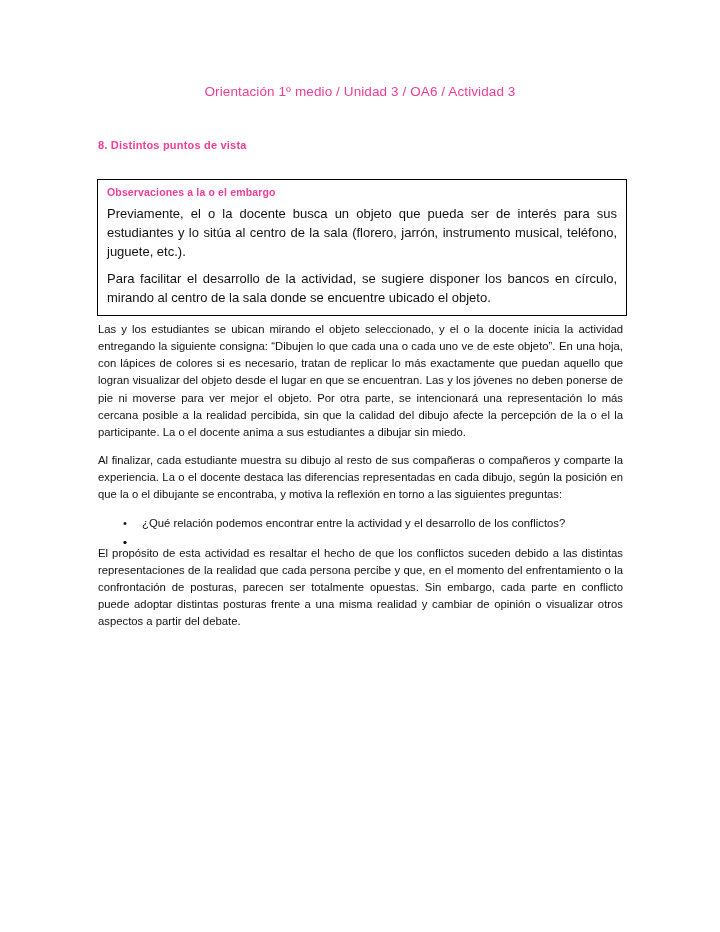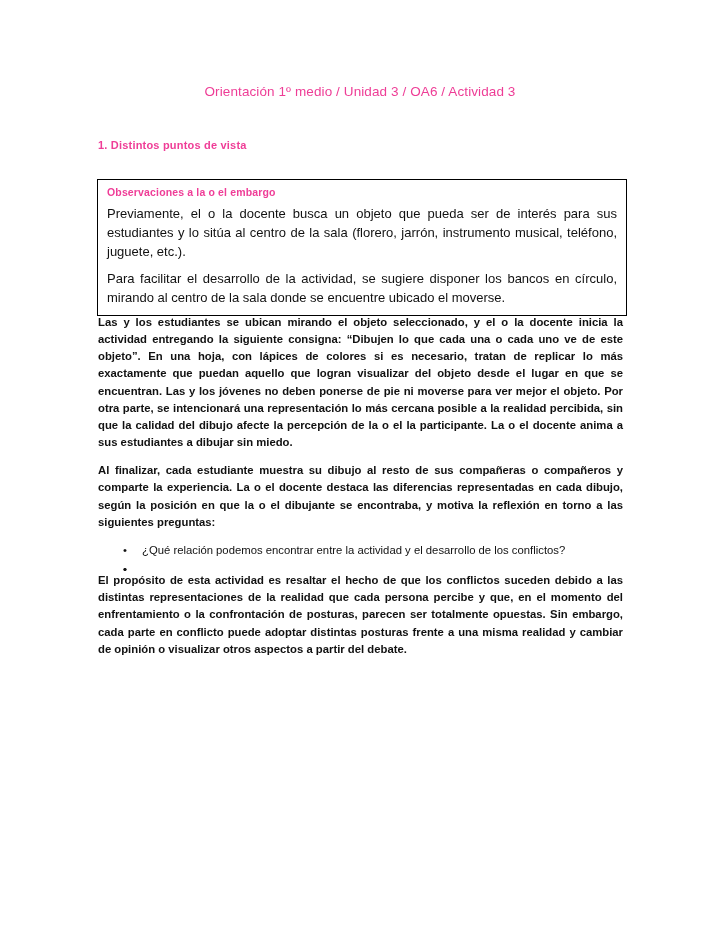--- a/index.html
+++ b/index.html
@@ -82,26 +82,25 @@
   }
 
   
   .body-content {
     position: absolute;
     top: 313px;
     left: 98px;
     width: 525px;
   }
   .body-content p {
-    margin: 1px 0 11px 0;
+    margin: 8px 0 11px 0;
     font-size: 11.3px;
     line-height: 1.52;
     text-align: justify;
     color: #111111;
-    font-weight: bold;
   }
 
   ul.question-list {
     list-style: none;
     margin: 2px 0 13px 0;
     padding: 0;
   }
   ul.question-list li {
     position: relative;
     padding-left: 44px;
@@ -123,26 +122,26 @@
     margin-top: 2px;
   }
 </style>
 </head>
 <body>
 
 <div class="page">
 
   <div class="doc-title">Orientación 1º medio / Unidad 3 / OA6 / Actividad 3</div>
 
-  <div class="section-heading">1. Distintos puntos de vista</div>
+  <div class="section-heading">8. Distintos puntos de vista</div>
 
   <div class="obs-box">
     <div class="obs-box-title">Observaciones a la o el embargo</div>
     <p>Previamente, el o la docente busca un objeto que pueda ser de interés para sus estudiantes y lo sitúa al centro de la sala (florero, jarrón, instrumento musical, teléfono, juguete, etc.).</p>
-    <p>Para facilitar el desarrollo de la actividad, se sugiere disponer los bancos en círculo, mirando al centro de la sala donde se encuentre ubicado el moverse.</p>
+    <p>Para facilitar el desarrollo de la actividad, se sugiere disponer los bancos en círculo, mirando al centro de la sala donde se encuentre ubicado el objeto.</p>
   </div>
 
   <div class="body-content">
 
     <p>Las y los estudiantes se ubican mirando el objeto seleccionado, y el o la docente inicia la actividad entregando la siguiente consigna: “Dibujen lo que cada una o cada uno ve de este objeto”. En una hoja, con lápices de colores si es necesario, tratan de replicar lo más exactamente que puedan aquello que logran visualizar del objeto desde el lugar en que se encuentran. Las y los jóvenes no deben ponerse de pie ni moverse para ver mejor el objeto. Por otra parte, se intencionará una representación lo más cercana posible a la realidad percibida, sin que la calidad del dibujo afecte la percepción de la o el la participante. La o el docente anima a sus estudiantes a dibujar sin miedo.</p>
 
     <p>Al finalizar, cada estudiante muestra su dibujo al resto de sus compañeras o compañeros y comparte la experiencia. La o el docente destaca las diferencias representadas en cada dibujo, según la posición en que la o el dibujante se encontraba, y motiva la reflexión en torno a las siguientes preguntas:</p>
 
     <ul class="question-list">
       <li>

